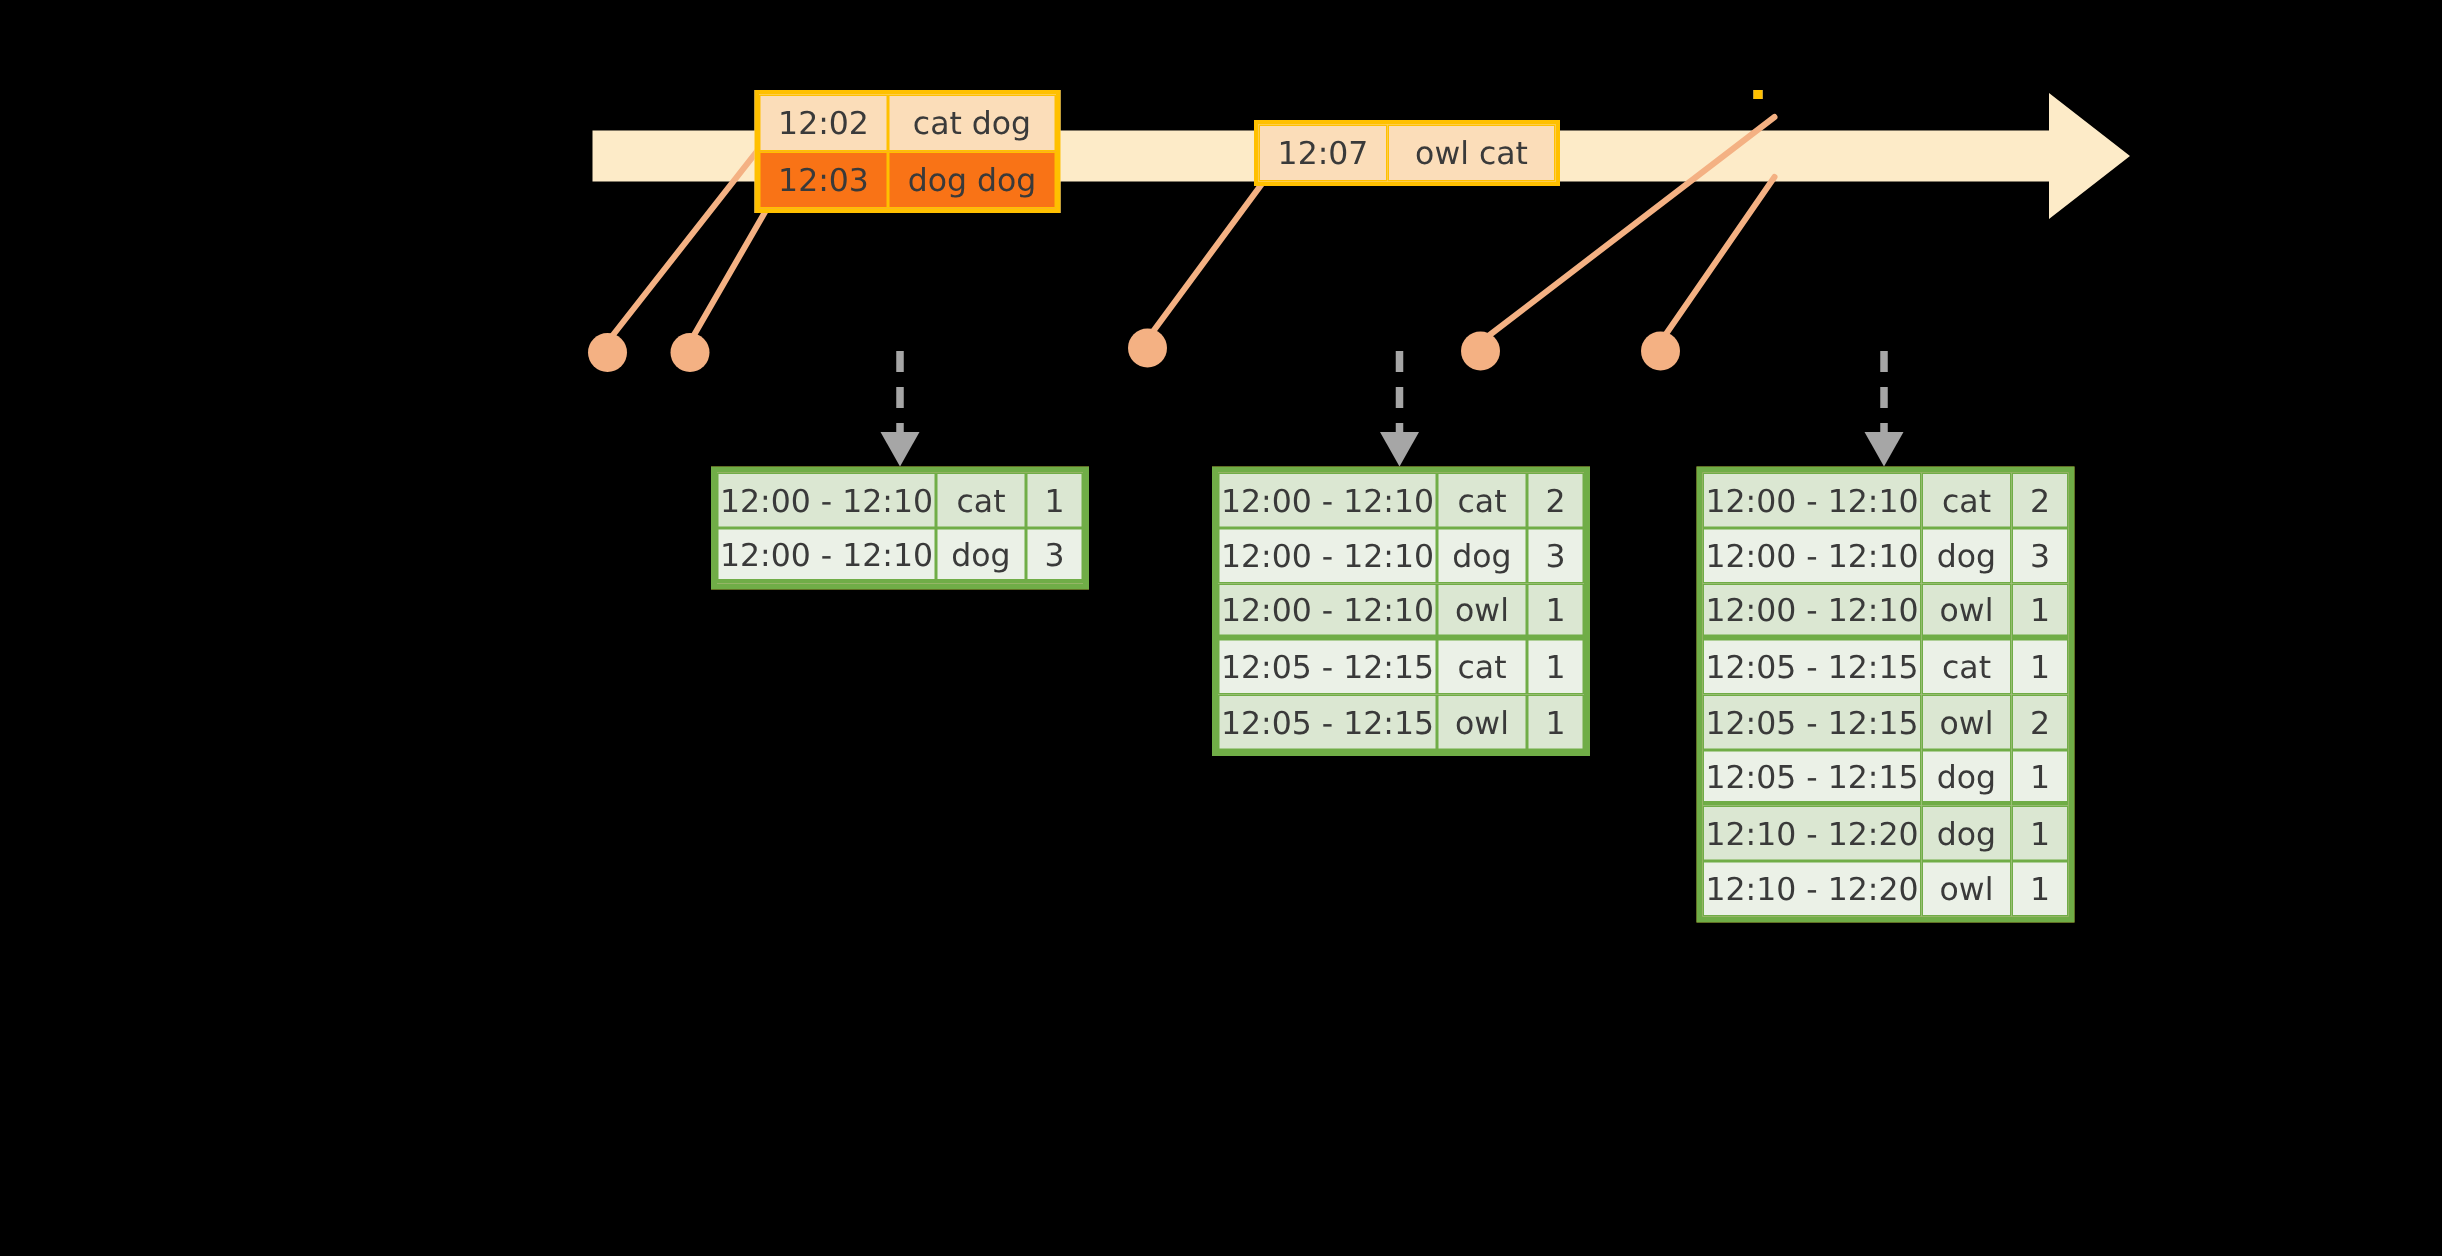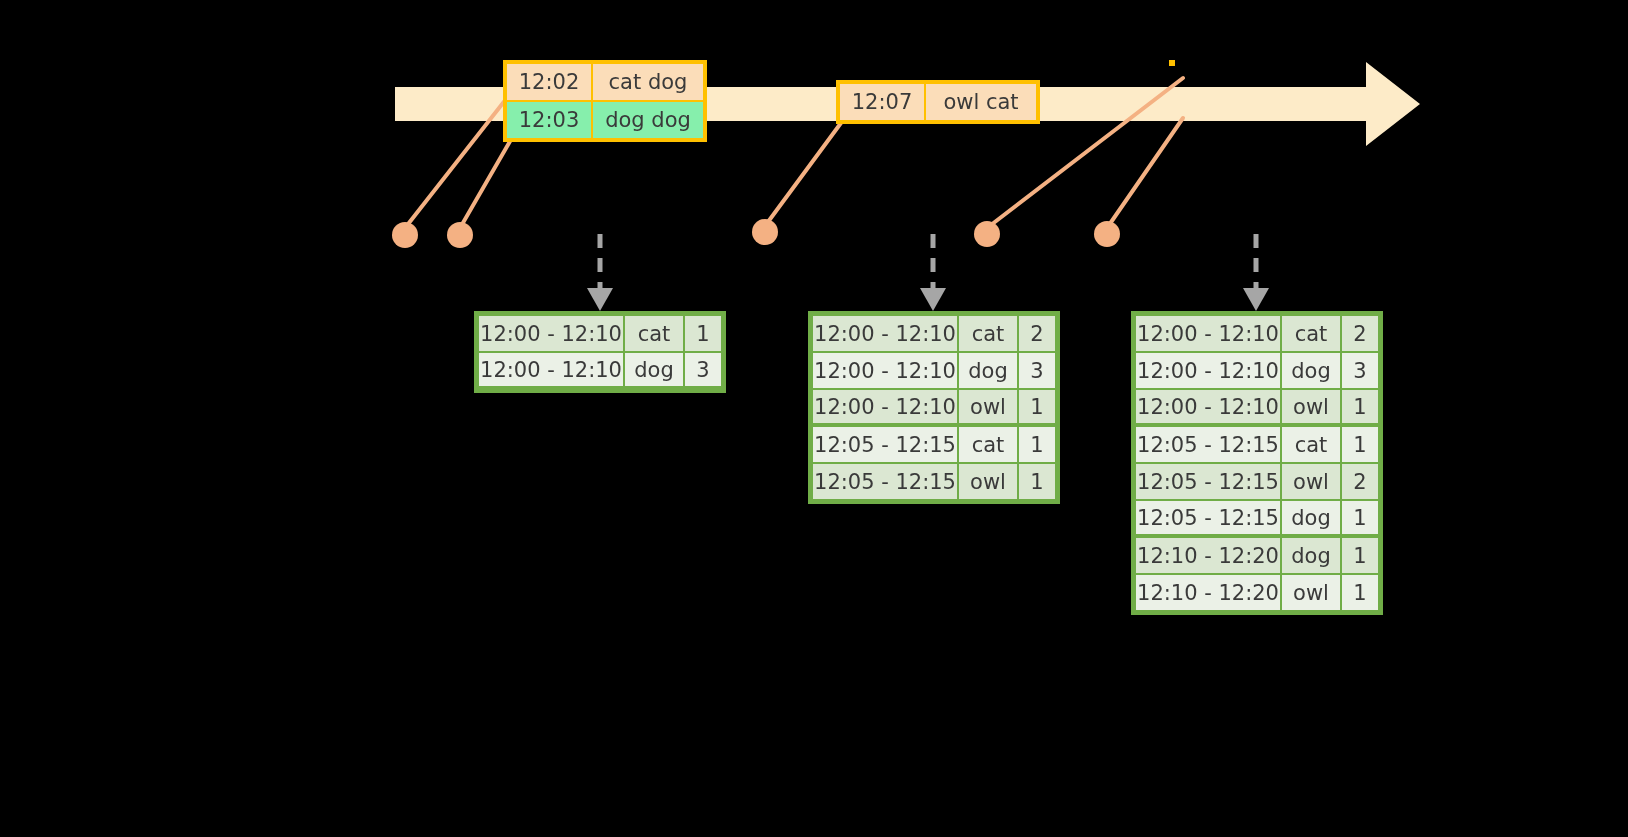--- a/index.html
+++ b/index.html
@@ -41,21 +41,21 @@
     color: #3a3a3a;
     text-align: center;
     padding: 0;
     height: 38px;
     box-sizing: border-box;
     border: 1px solid #ffc000;
     font-family: "DejaVu Sans", sans-serif;
     white-space: nowrap;
   }
   .event-table tr.row-a td { background: #fbddb9; }
-  .event-table tr.row-b td { background: #86efac; }
+  .event-table tr.row-b td { background: #f97316; }
   .event-table td.c-time { width: 86px; }
   .event-table td.c-words { width: 112px; }
   .event-table.narrow td.c-words { width: 98px; }
 
   
   .agg-table {
     position: absolute;
     border-collapse: separate;
     border-spacing: 0;
     box-sizing: border-box;

